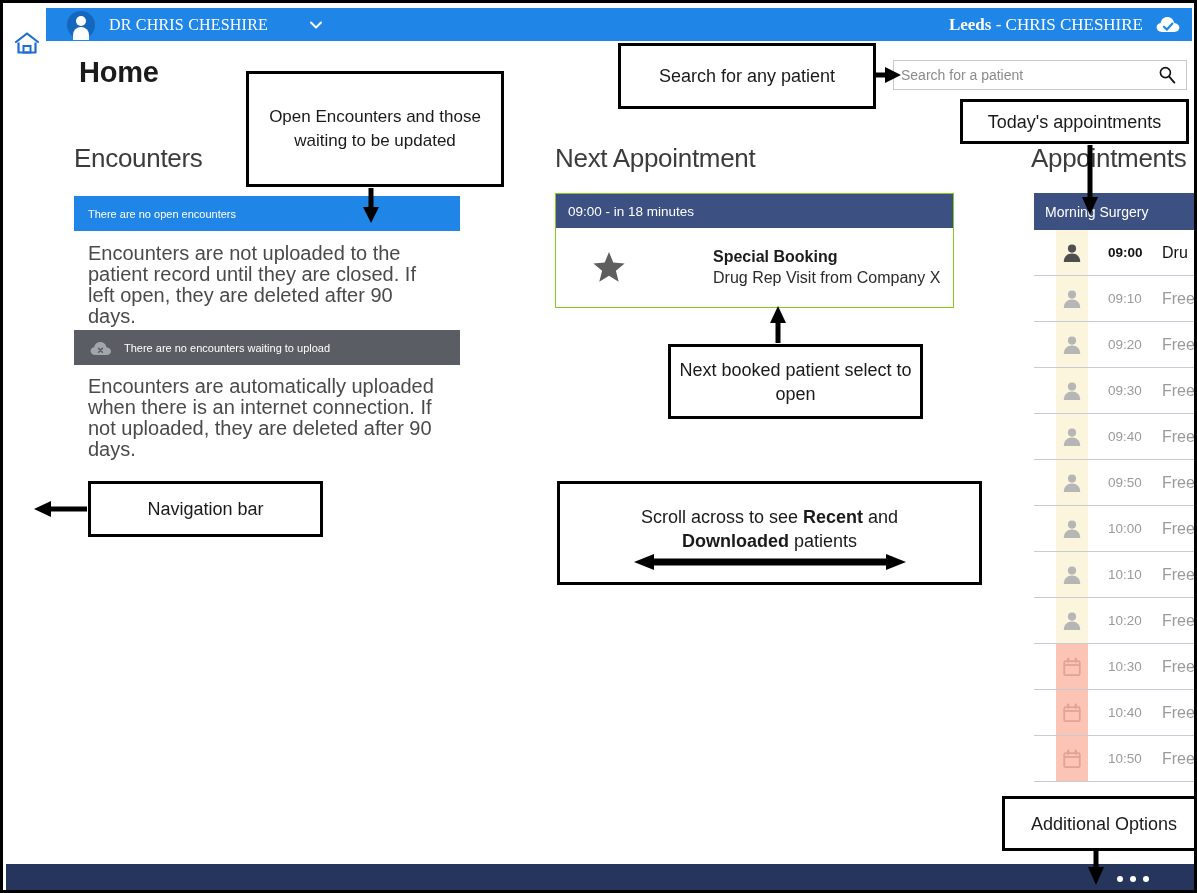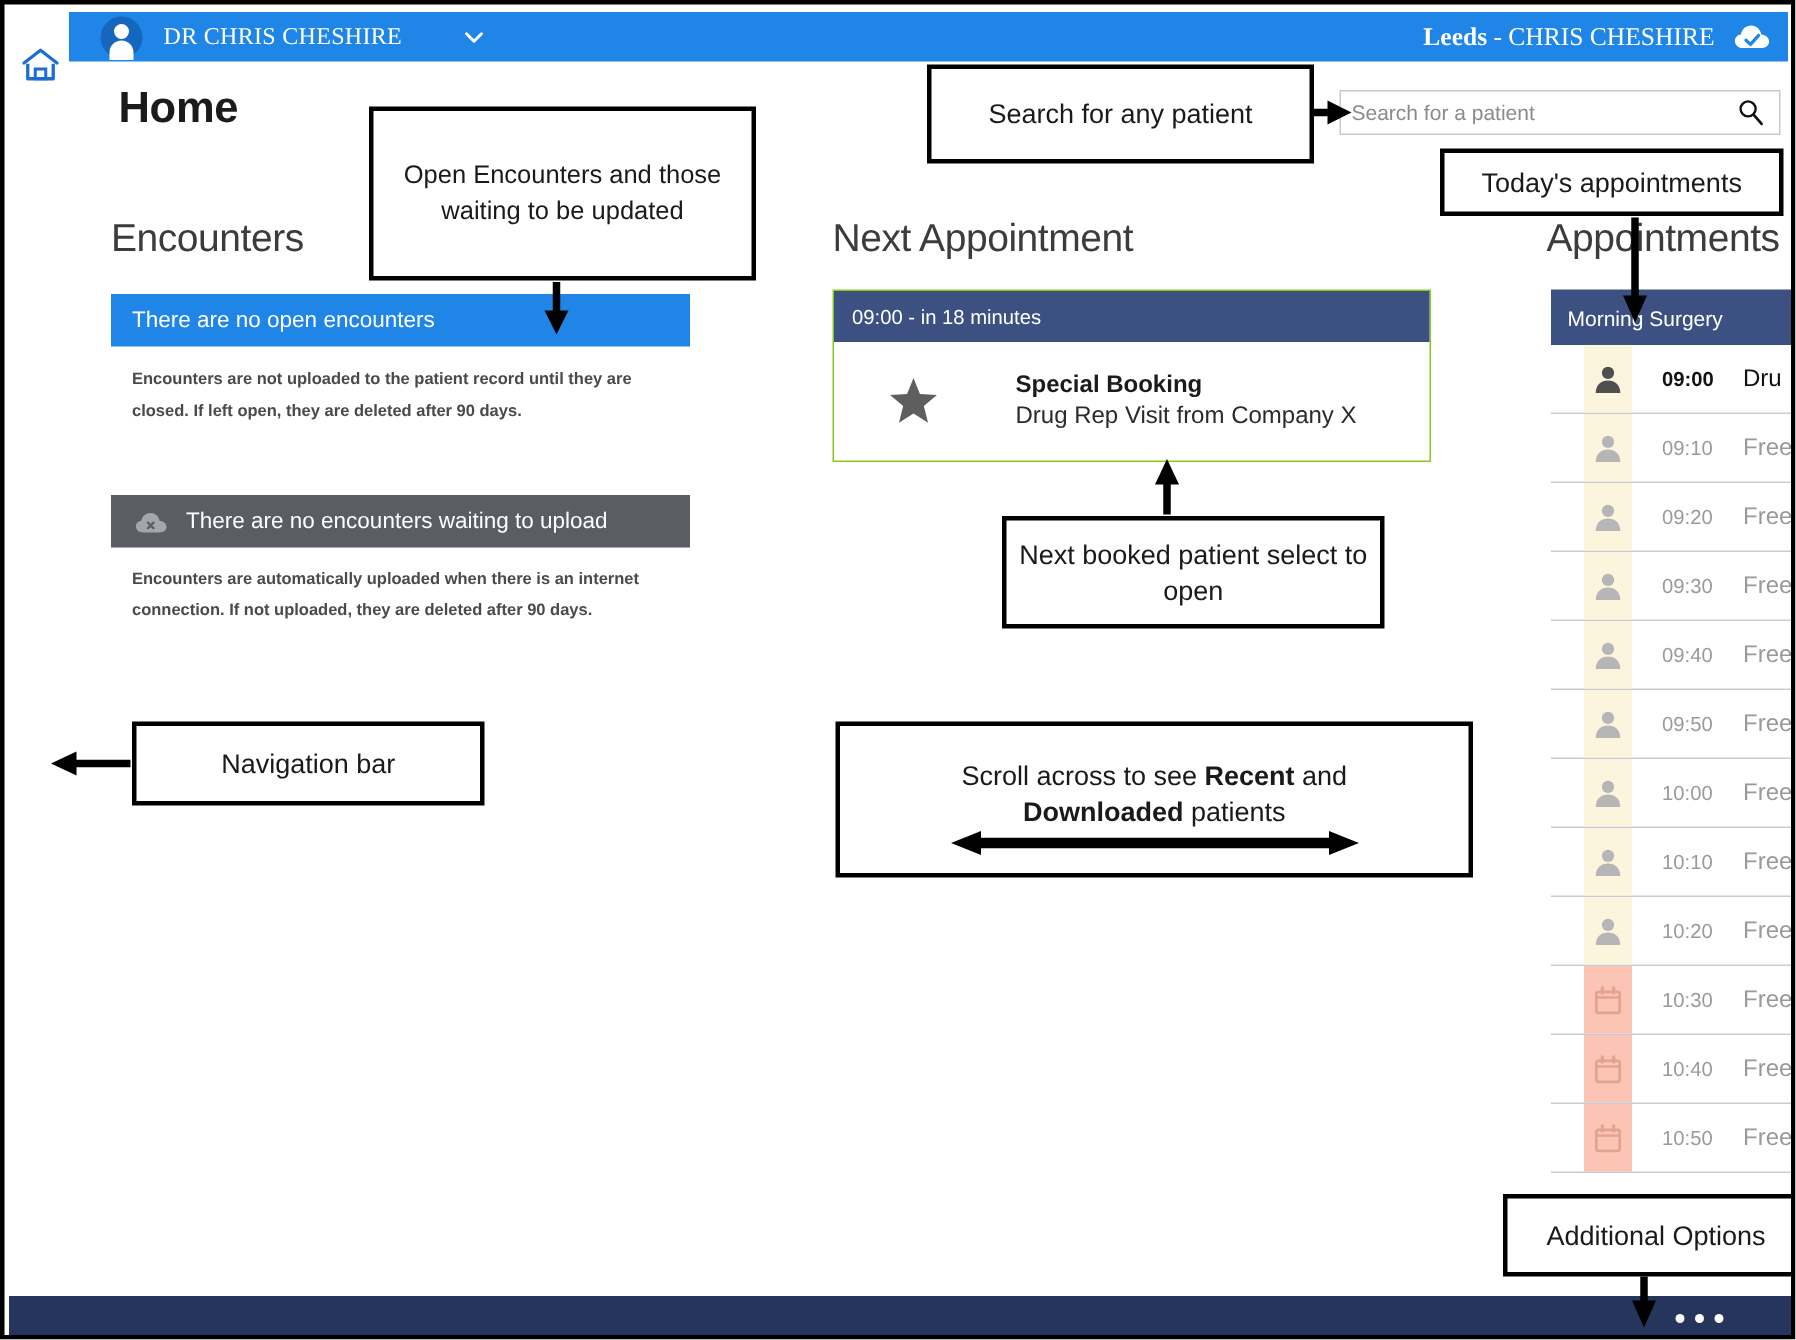--- a/index.html
+++ b/index.html
@@ -91,43 +91,44 @@
   #h-next{left:552px;top:140px;}
   #h-appt{left:1028px;top:140px;}
 
   
   .enc-bar{
     position:absolute;left:71px;width:386px;height:35px;
     display:flex;align-items:center;box-sizing:border-box;
   }
   .enc-bar.blue{top:193px;background:#1f86e8;}
   .enc-bar.grey{top:327px;background:#5a5d63;}
-  .enc-bar .lbl{color:#ffffff;font-size:15px;margin-left:14px;}
+  .enc-bar .lbl{color:#ffffff;font-size:11px;margin-left:14px;}
   .enc-bar .cloudx{width:22px;height:16px;margin-left:16px;}
   .enc-bar.grey .lbl{margin-left:12px;}
 
   .enc-note{
     position:absolute;left:85px;width:352px;
-    font-size:11px;color:#4a4a4a;line-height:21px;font-weight:bold;
+    font-size:20px;color:#4a4a4a;line-height:21px;
   }
   #note1{top:240px;}
   #note2{top:373px;}
 
   
   .next-card{
     position:absolute;left:552px;top:190px;width:399px;height:115px;
     border:1px solid #84cc16;box-sizing:border-box;background:#fff;
   }
   .next-card .hdr{
     height:34px;background:#3c5082;display:flex;align-items:center;
   }
   .next-card .hdr span{color:#ffffff;font-size:13.5px;margin-left:12px;}
   .next-card .bodyrow{
     display:flex;align-items:center;height:79px;padding-left:36px;
     box-sizing:border-box;
+    gap:36px;
   }
   .star{width:34px;height:33px;flex:0 0 auto;}
   .next-txt{margin-left:51px;}
   .next-txt .t1{font-size:16px;font-weight:bold;color:#1b1b1b;}
   .next-txt .t2{font-size:16px;color:#2b2b2b;margin-top:3px;}
 
   
   .appt-panel{
     position:absolute;left:1031px;top:190px;width:180px;
   }

